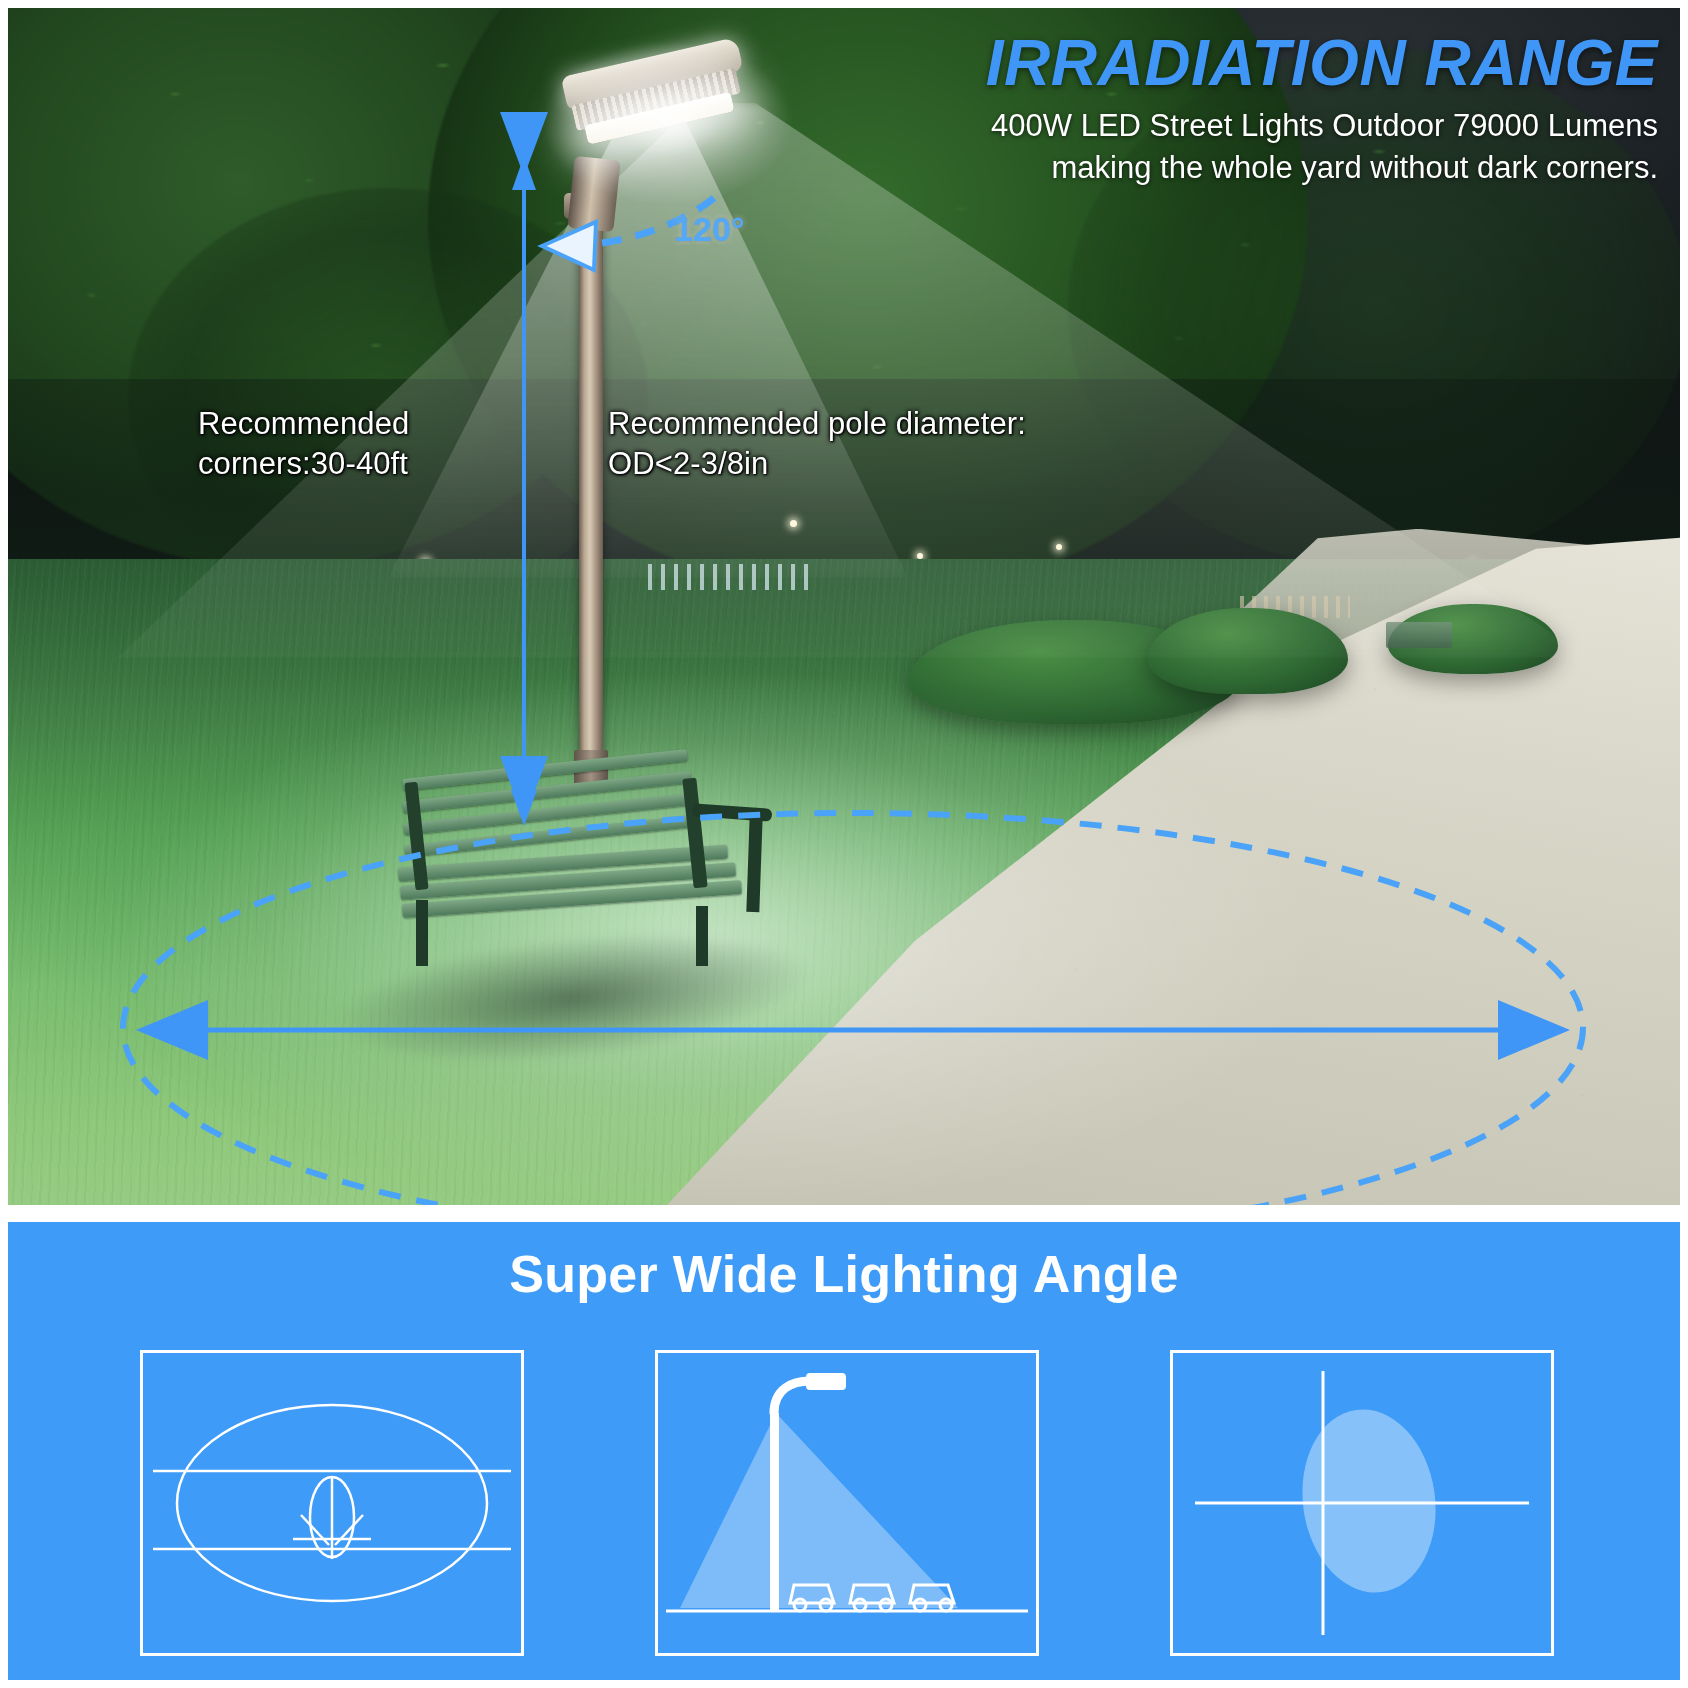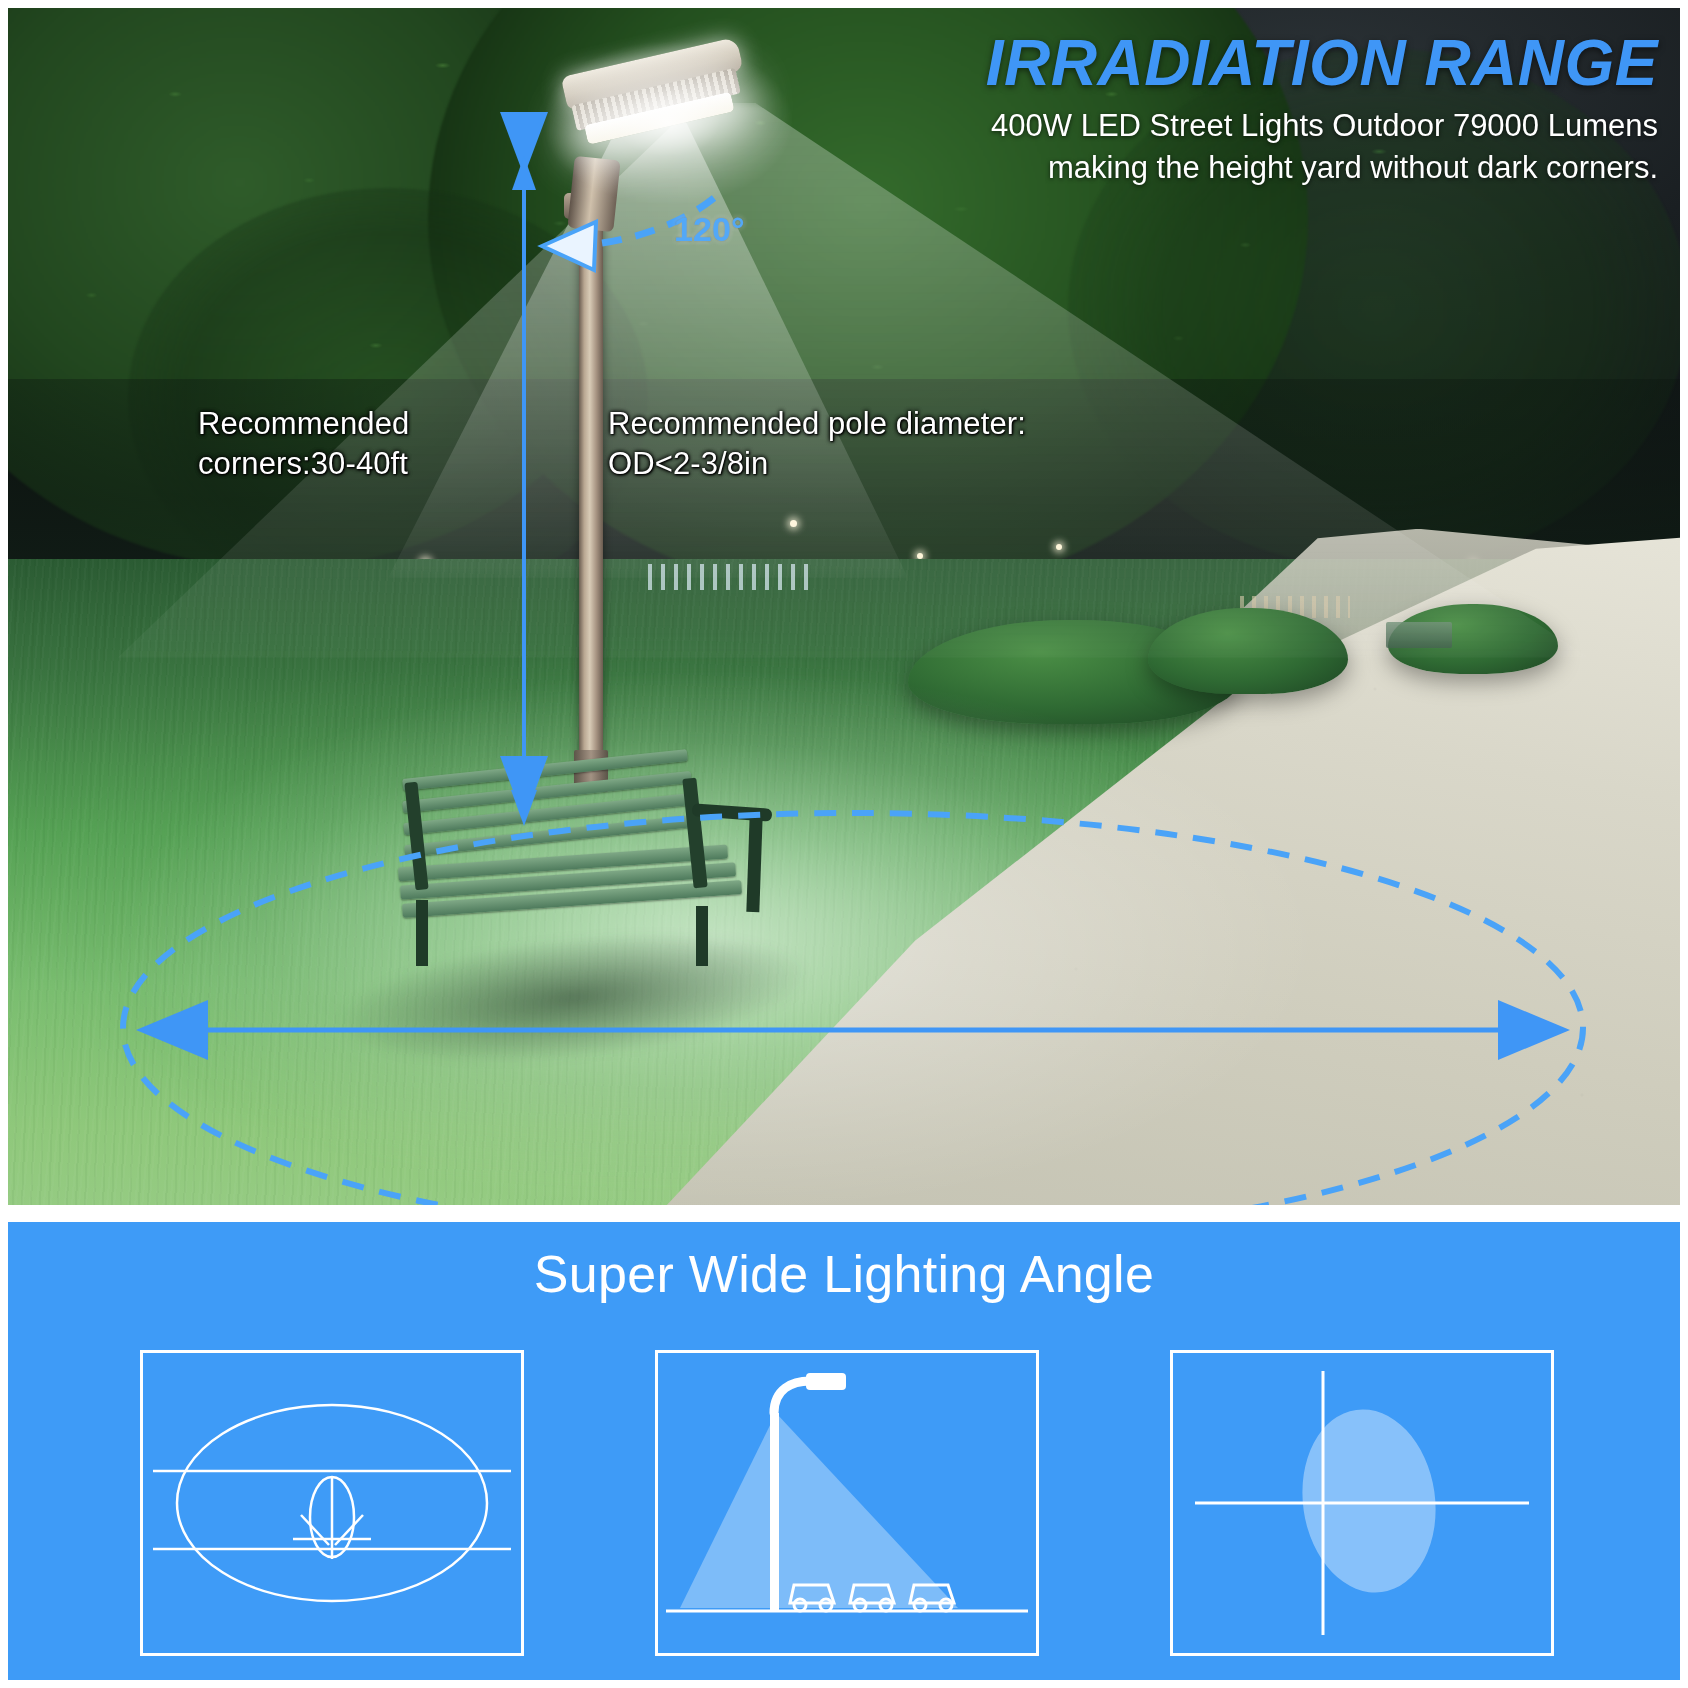--- a/index.html
+++ b/index.html
@@ -145,21 +145,21 @@
 
   
   #hdr{position:absolute;right:22px;top:22px;width:1010px;text-align:right;}
   #hdr-title{color:#3f96f6;font-size:64px;font-weight:700;letter-spacing:.5px;line-height:1.05;
         text-shadow:0 2px 6px rgba(0,0,0,.55);font-style:italic;}
   #hdr-sub{color:#ffffff;font-size:31px;line-height:1.34;margin-top:8px;text-shadow:0 1px 4px rgba(0,0,0,.7);}
 
   
   #blue{position:absolute;left:8px;top:1222px;width:1672px;height:458px;background:#3e9bf7;overflow:hidden;}
   #blue-title{position:absolute;left:0;top:22px;width:100%;text-align:center;color:#fff;
-        font-size:52px;font-weight:400;letter-spacing:.3px;}
+        font-size:52px;font-weight:700;letter-spacing:.3px;}
   .dbox{position:absolute;top:128px;width:378px;height:300px;border:3px solid #ffffff;overflow:hidden;}
   #dbox1{left:132px;}
   #dbox2{left:647px;}
   #dbox3{left:1162px;}
   .dbox svg{display:block;width:100%;height:100%;}
 </style>
 </head>
 <body>
 
 <div id="page">
@@ -265,21 +265,21 @@
     <div class="lbl" id="lbl-180">120°</div>
     <div id="lbl-area">
       <span>Lighting area range:</span>
       <span>Type III distribution</span>
     </div>
 
     <div id="hdr">
       <div id="hdr-title">IRRADIATION RANGE</div>
       <div id="hdr-sub">
         <div>400W LED Street Lights Outdoor 79000 Lumens</div>
-        <div>making the height yard without dark corners.</div>
+        <div>making the whole yard without dark corners.</div>
       </div>
     </div>
   </div>
 
   <div id="blue">
     <div id="blue-title">Super Wide Lighting Angle</div>
 
     <div class="dbox" id="dbox1">
       <svg viewBox="0 0 378 300">
         <ellipse cx="189" cy="150" rx="155" ry="98" fill="none" stroke="#fff" stroke-width="2.5"></ellipse>

